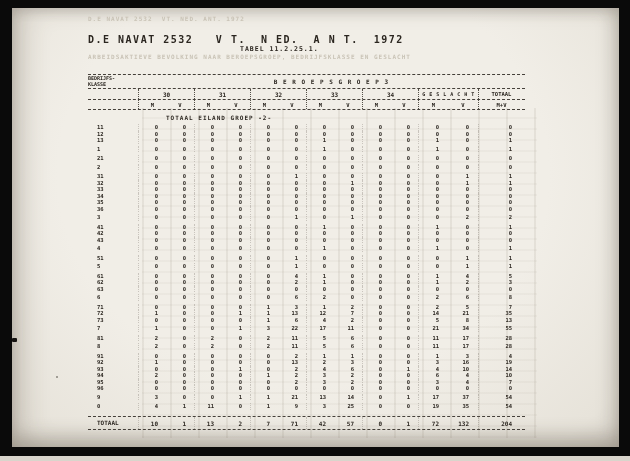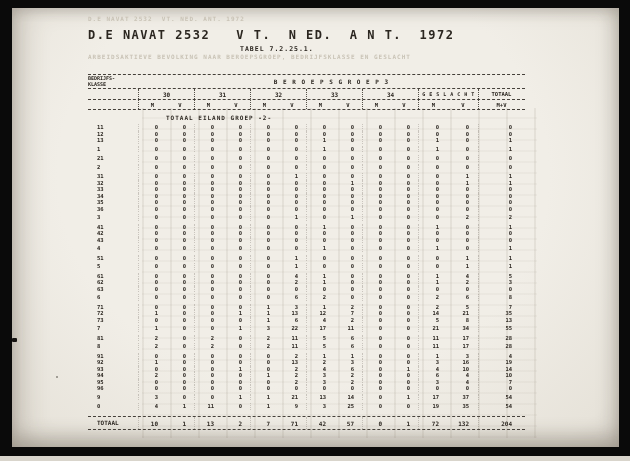--- a/index.html
+++ b/index.html
@@ -15,21 +15,21 @@
     box-shadow: inset 0 -12px 18px rgba(70,60,45,0.22),
                 inset 0 6px 10px rgba(70,60,45,0.10),
                 inset 16px 0 24px rgba(70,60,45,0.14),
                 inset -10px 0 16px rgba(70,60,45,0.10);
   }
   .bottomstrip { position:absolute; left:0; top:456px; width:630px; height:5px; background:#d9d5cc; }
 
   .ghostline { position:absolute; color:#c9c3b6; font-weight:bold; letter-spacing:1px; white-space:pre; font-size:6px; }
   .g1 { left:76px; top:7px; }
   .g2 { left:76px; top:45px; }
-  .docline { position:absolute; left:76px; top:20px; color:#2b2620; font-weight:bold; letter-spacing:1.5px; font-size:12px; white-space:pre; }
+  .docline { position:absolute; left:76px; top:26px; color:#2b2620; font-weight:bold; letter-spacing:1.5px; font-size:10px; white-space:pre; }
   .tabel   { position:absolute; left:228px; top:37px; color:#2b2620; font-weight:bold; letter-spacing:1px; font-size:6.5px; }
   .title   { position:absolute; left:76px; top:53px; color:#2b2620; font-weight:bold; letter-spacing:0.5px; font-size:6.5px; white-space:pre; }
 
   .table { position:absolute; left:76px; top:66px; width:437px; color:#2b2620; }
   .hline { border-top:1px dashed #45403a; height:0; }
 
   .hrowA { display:flex; height:13px; }
   .corner { width:50px; font-size:5px; line-height:5.5px; font-weight:bold; padding-top:1px; }
   .spanhdr { flex:1; text-align:center; font-size:6px; font-weight:bold; letter-spacing:1px; padding-top:3px; }
 
@@ -73,21 +73,21 @@
   .s1 { left:0px; top:330px; width:5px; height:4px; background:#141210; border-radius:1px; }
   .s2 { left:44px; top:368px; width:2px; height:2px; background:rgba(40,35,28,0.5); border-radius:50%; }
 </style>
 </head>
 <body>
 
 <div class="page">
 
   <div class="ghostline g1">D.E NAVAT 2532  VT. NED. ANT. 1972</div>
   <div class="docline">D.E NAVAT 2532   V T.  N ED.  A N T.  1972</div>
-  <div class="tabel">TABEL 7.2.25.1.</div>
+  <div class="tabel">TABEL 11.2.25.1.</div>
   <div class="ghostline g2">ARBEIDSAKTIEVE BEVOLKING NAAR BEROEPSGROEP, BEDRIJFSKLASSE EN GESLACHT</div>
 
   <div class="table">
     <div class="hline"></div>
     <div class="hrowA">
       <div class="corner">
         <div>BEDRIJFS-</div>
         <div>KLASSE</div>
       </div>
       <div class="spanhdr">B E R O E P S   G R O E P   3</div>

